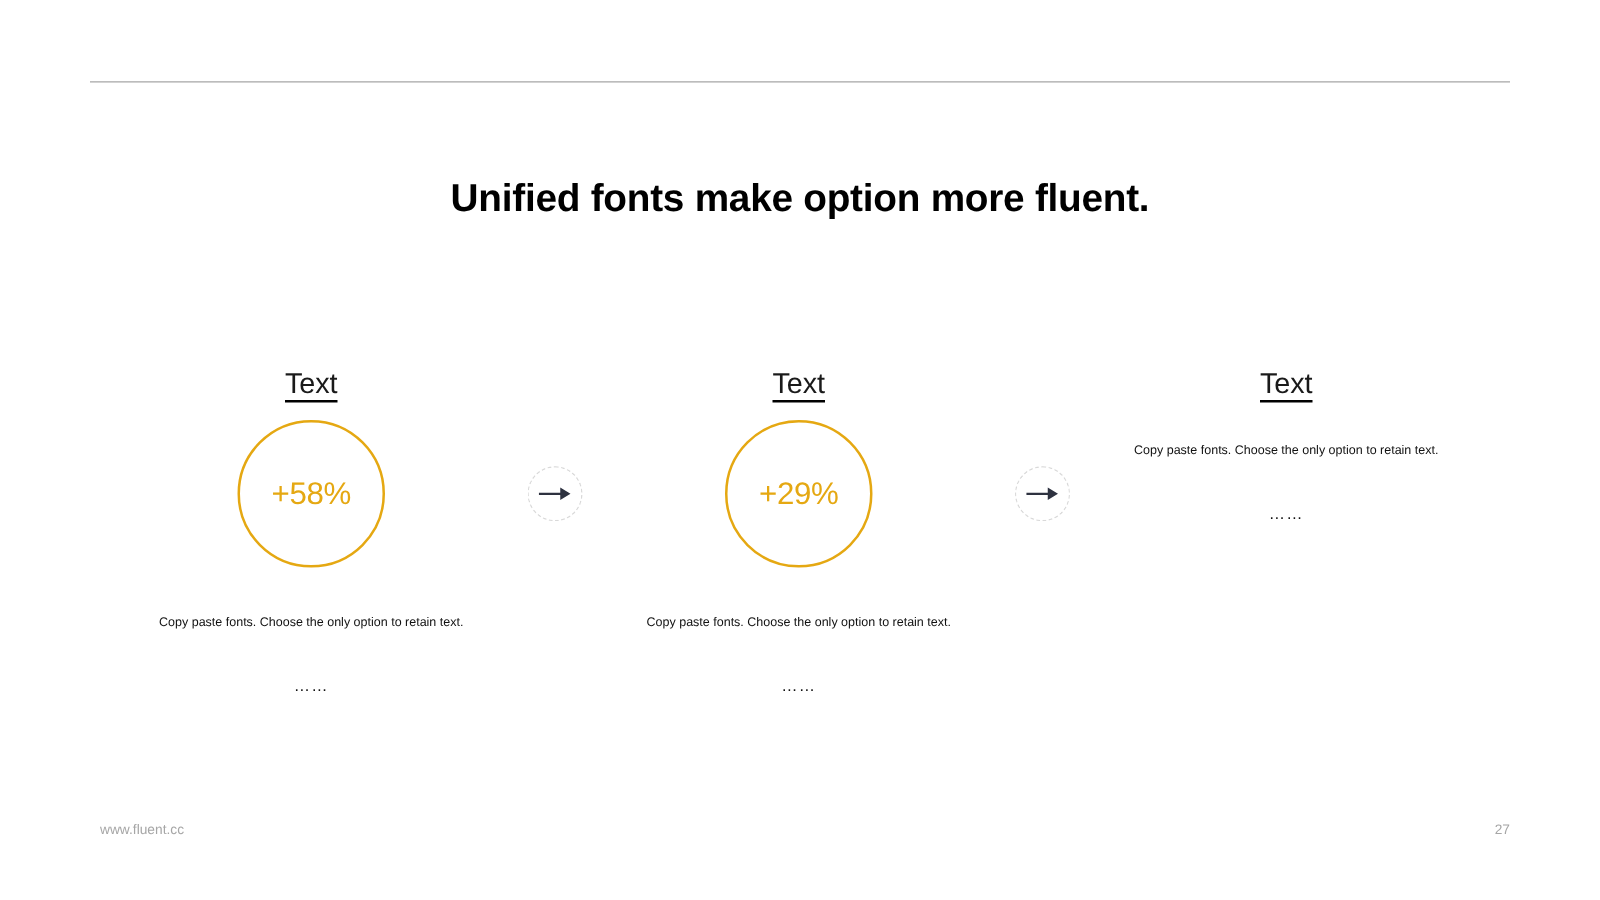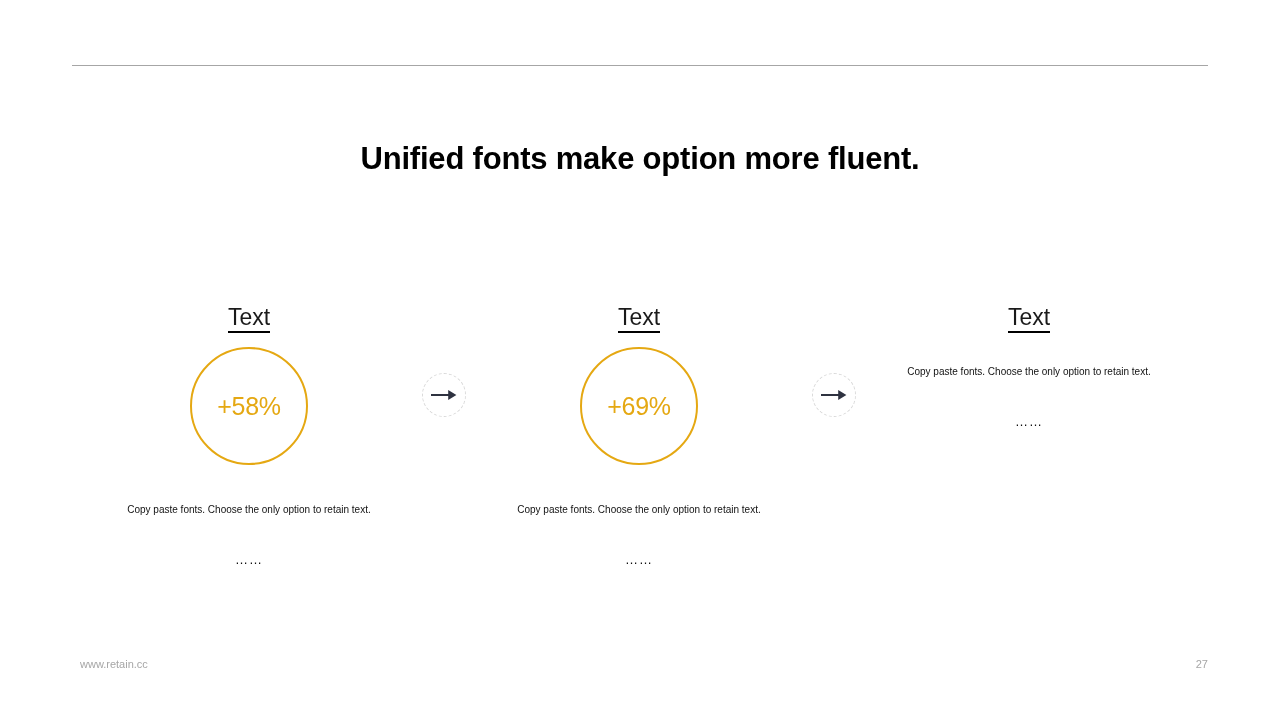--- a/index.html
+++ b/index.html
@@ -50,21 +50,21 @@
     font-weight: bold;
     letter-spacing: -0.2px;
     color: #000000;
     white-space: nowrap;
   }
 
   
   .columns {
     position: absolute;
     left: 0;
-    top: 305px;
+    top: 294px;
     width: 1280px;
     height: 300px;
   }
   .column {
     position: absolute;
     top: 0;
     width: 330px;
     text-align: center;
   }
   .col-0 { left: 84px; }
@@ -175,21 +175,21 @@
       </div>
     </div>
     <div class="col-body">Copy paste fonts. Choose the only option to retain text.</div>
     <div class="col-dots">……</div>
   </div>
 
   <div class="column col-1">
     <div class="col-heading">Text</div>
     <div class="circle-wrap">
       <div class="stat-circle">
-        <span class="stat-value">+69%</span>
+        <span class="stat-value">+29%</span>
       </div>
     </div>
     <div class="col-body">Copy paste fonts. Choose the only option to retain text.</div>
     <div class="col-dots">……</div>
   </div>
 
   <div class="column col-2">
     <div class="col-heading">Text</div>
     <div class="col-body">Copy paste fonts. Choose the only option to retain text.</div>
     <div class="col-dots">……</div>
@@ -206,14 +206,14 @@
 </div>
 
 <div class="arrow-btn arrow-2">
   <span>
     <svg width="26" height="16" viewBox="0 0 26 16" aria-hidden="true">
       <path d="M0 7.1 H17.2 V3.0 L25.4 8.0 L17.2 13.0 V8.9 H0 Z" fill="#2e3240"></path>
     </svg>
   </span>
 </div>
 
-<div class="footer-url">www.retain.cc</div>
+<div class="footer-url">www.fluent.cc</div>
 <div class="footer-page">27</div>
 
 </body></html>

